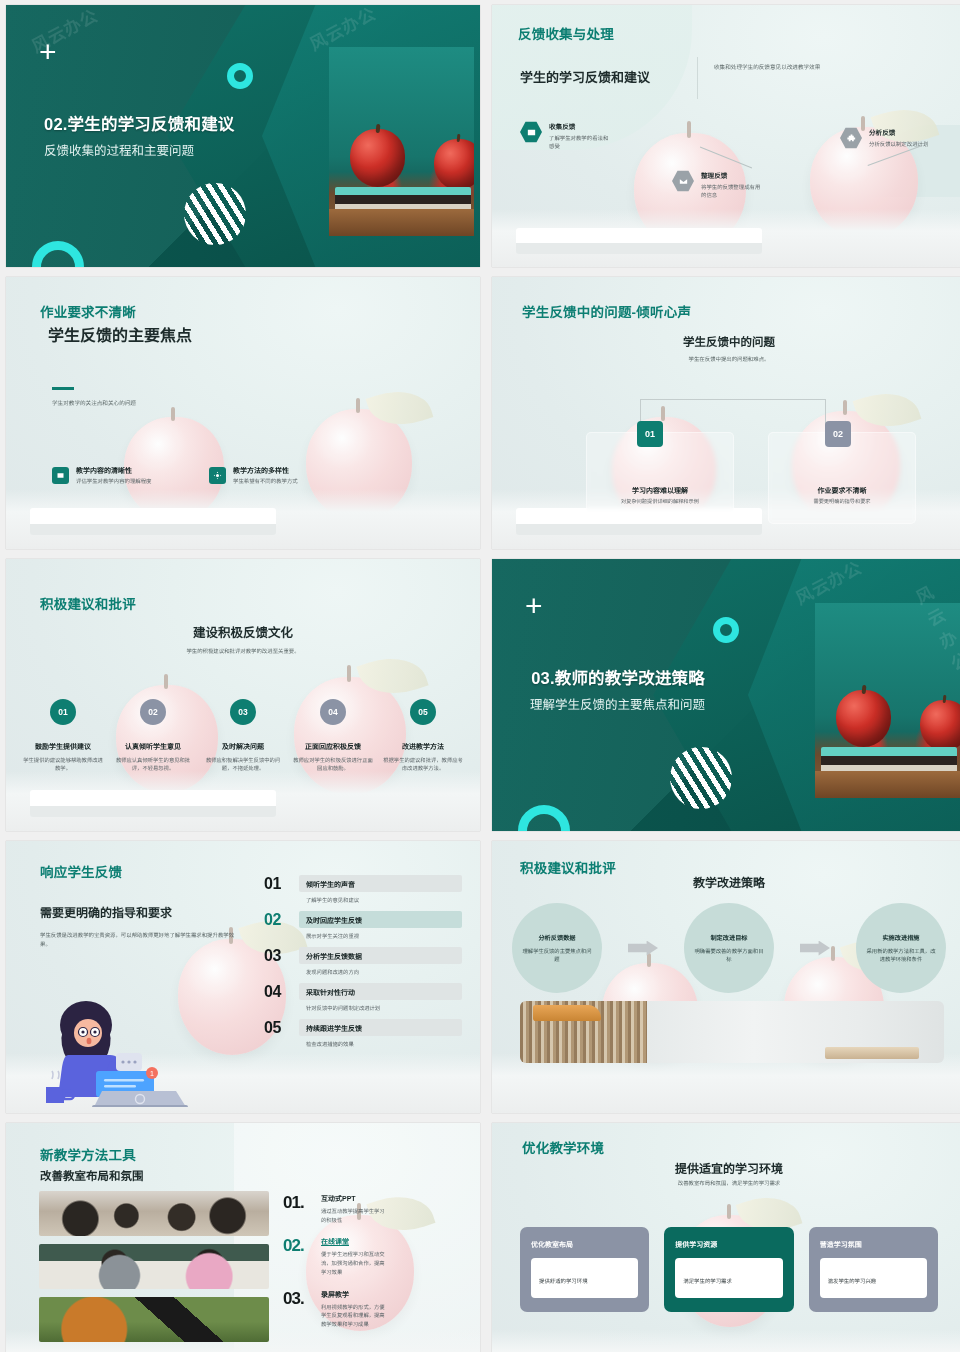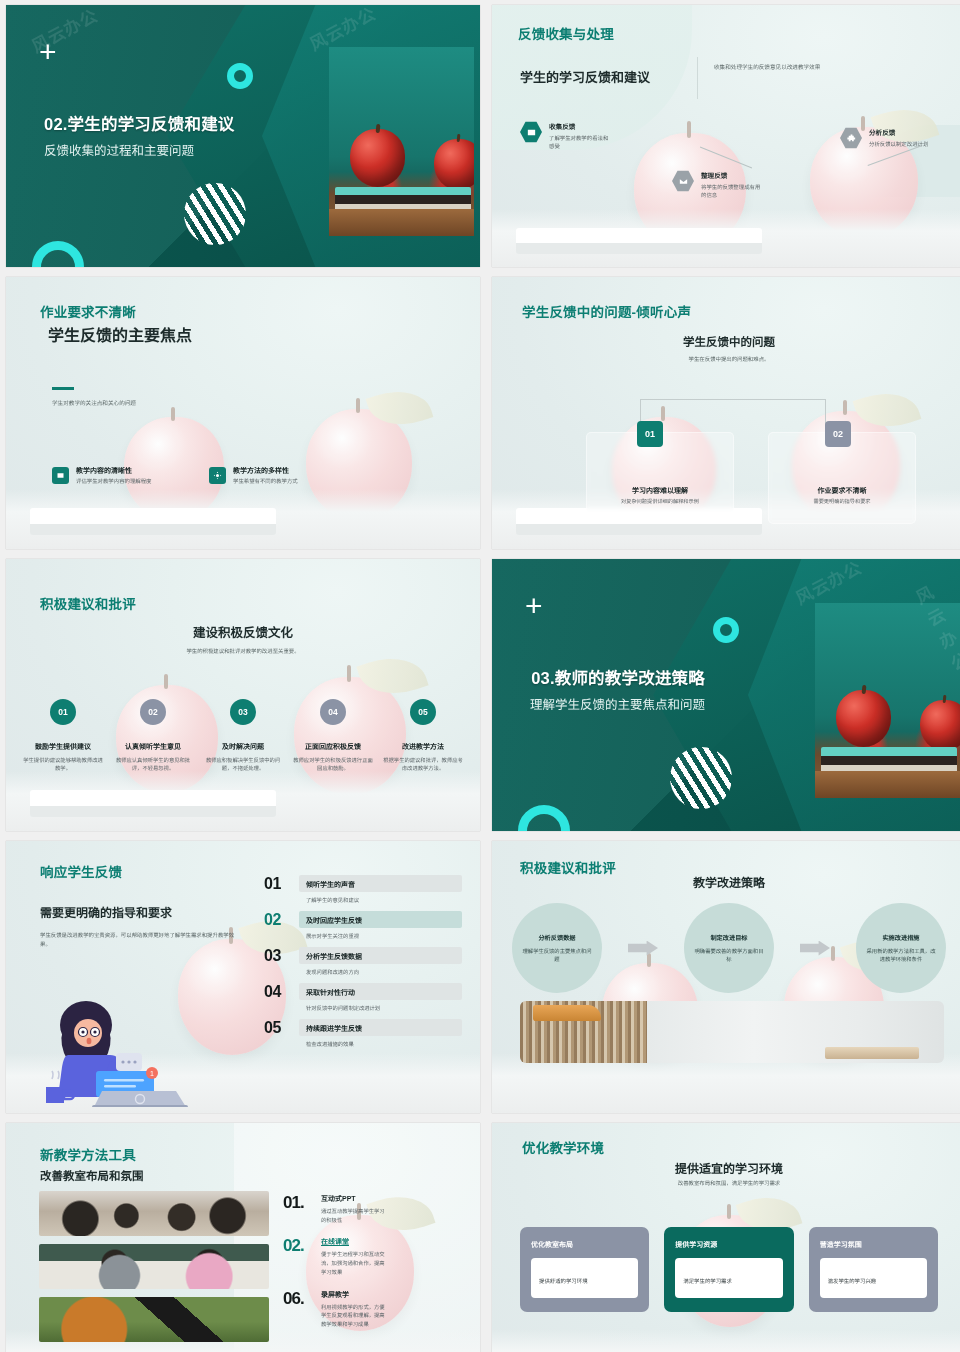--- a/index.html
+++ b/index.html
@@ -687,21 +687,21 @@
         </div>
       </div>
       <div class="r hl">
         <div class="rn">02.</div>
         <div>
           <div class="rt">在线课堂</div>
           <div class="rd">便于学生远程学习和互动交流，加强沟通和合作，提高学习效果</div>
         </div>
       </div>
       <div class="r">
-        <div class="rn">06.</div>
+        <div class="rn">03.</div>
         <div>
           <div class="rt">录屏教学</div>
           <div class="rd">利用视频教学的形式，方便学生反复观看和理解，提高教学效果和学习成果</div>
         </div>
       </div>
     </div>
   </div>
 
   <div class="slide lt s10">
     <div class="apple-bg" style="left:186px;top:92px;width:104px;height:112px;">

